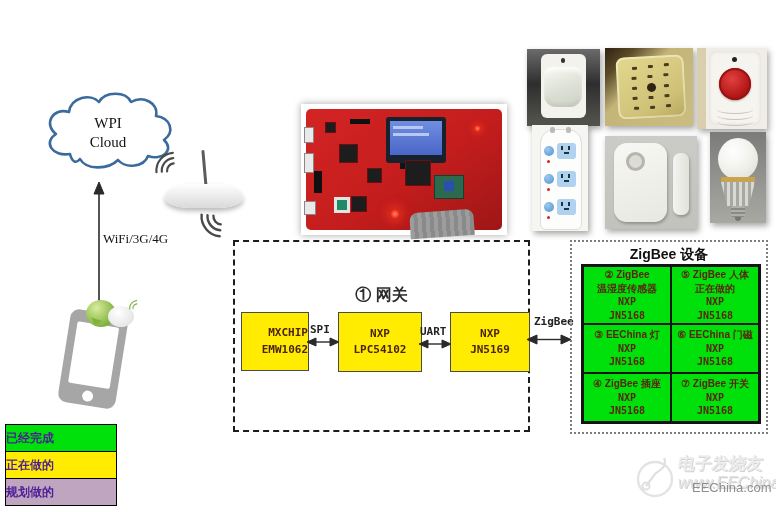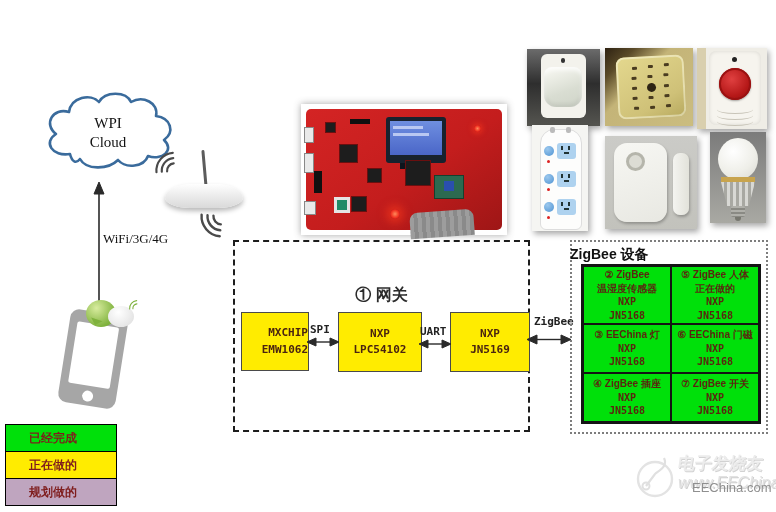--- a/index.html
+++ b/index.html
@@ -106,30 +106,30 @@
   .chip1{left:241px;top:312px;width:66px;height:57px;}
   .chip2{left:338px;top:312px;width:82px;height:58px;}
   .chip3{left:450px;top:312px;width:78px;height:58px;}
   .bus-label{font-family:"DejaVu Sans Mono", monospace;font-size:11px;font-weight:bold;color:#222;}
   .spi-label{left:310px;top:323px;}
   .uart-label{left:420px;top:325px;}
   .zb-label{left:534px;top:315px;}
   .h-arrow line, .h-arrow polygon, .v-arrow line, .v-arrow polygon{stroke:#2a2a2a;}
 
   .dev-box{left:570px;top:240px;width:194px;height:190px;border:2px dotted #7d7d7d;}
-  .dev-title{left:570px;top:246px;width:198px;font-size:14px;font-weight:bold;color:#111;}
+  .dev-title{left:570px;top:246px;width:198px;text-align:center;font-size:14px;font-weight:bold;color:#111;}
   .dev-grid{left:581px;top:264px;width:176px;display:grid;grid-template-columns:1fr 1fr;grid-template-rows:58px 49px 49px;
             border:2px solid #141414;}
   .dev-cell{border:1px solid #141414;display:flex;flex-direction:column;align-items:center;justify-content:center;
             font-size:10px;font-weight:bold;color:#5a2510;line-height:1.35;text-align:center;}
   .dev-cell .mono{font-family:"DejaVu Sans Mono", monospace;}
 
   
   .legend{left:5px;top:424px;width:110px;border:1px solid #000;}
-  .legend-row{height:26px;line-height:26px;padding-left:23px;font-size:12px;font-weight:bold;color:#7f1d1d;border-bottom:1px solid #000;}
+  .legend-row{height:26px;line-height:26px;padding-left:0;font-size:12px;font-weight:bold;color:#4c1d95;border-bottom:1px solid #000;}
   .legend-row:last-child{border-bottom:none;}
 
   
   .wm{left:634px;top:440px;width:142px;height:70px;}
   .wm-logo{left:0;top:6px;}
   .wm-brand{left:44px;top:12px;font-size:17px;font-weight:bold;color:#ececec;text-shadow:1px 1px 0 #d2d2d2;transform:skewX(-8deg);white-space:nowrap;}
   .wm-url{left:44px;top:34px;font-size:16px;font-style:italic;color:#e2e2e2;text-shadow:1px 1px 0 #d0d0d0;white-space:nowrap;}
   .wm-domain{left:58px;top:40px;font-size:13px;color:#8f8f8f;white-space:nowrap;}
 </style>
 </head>

